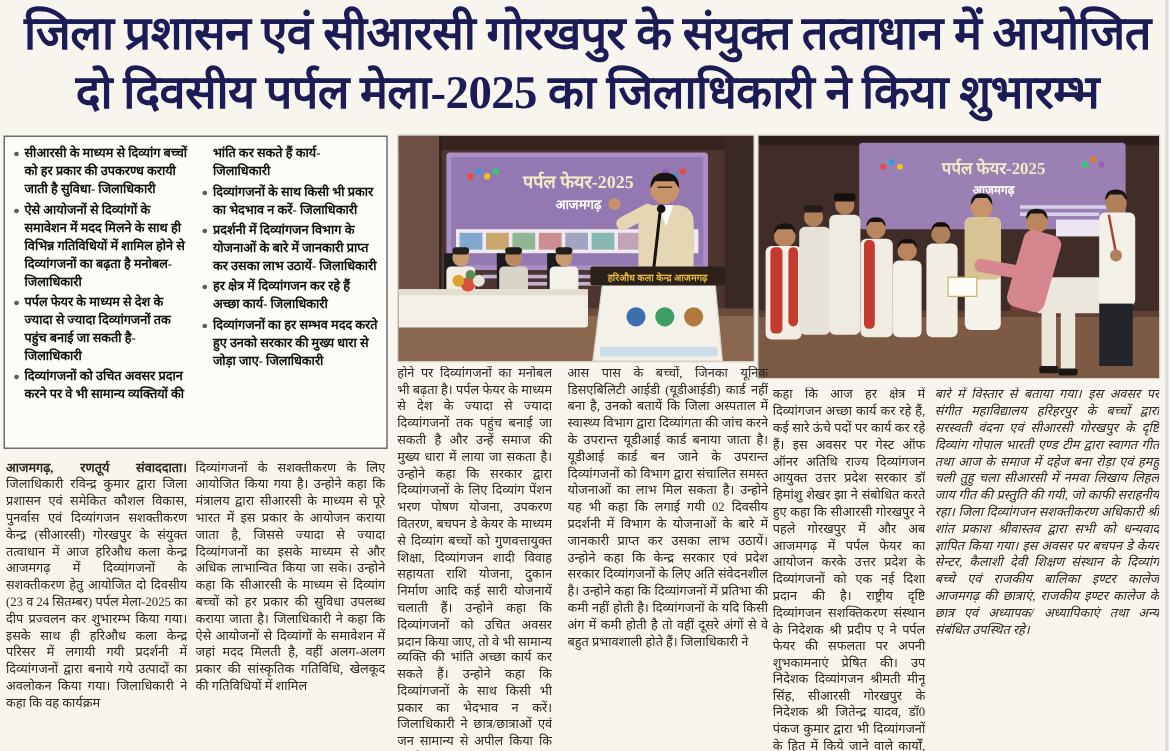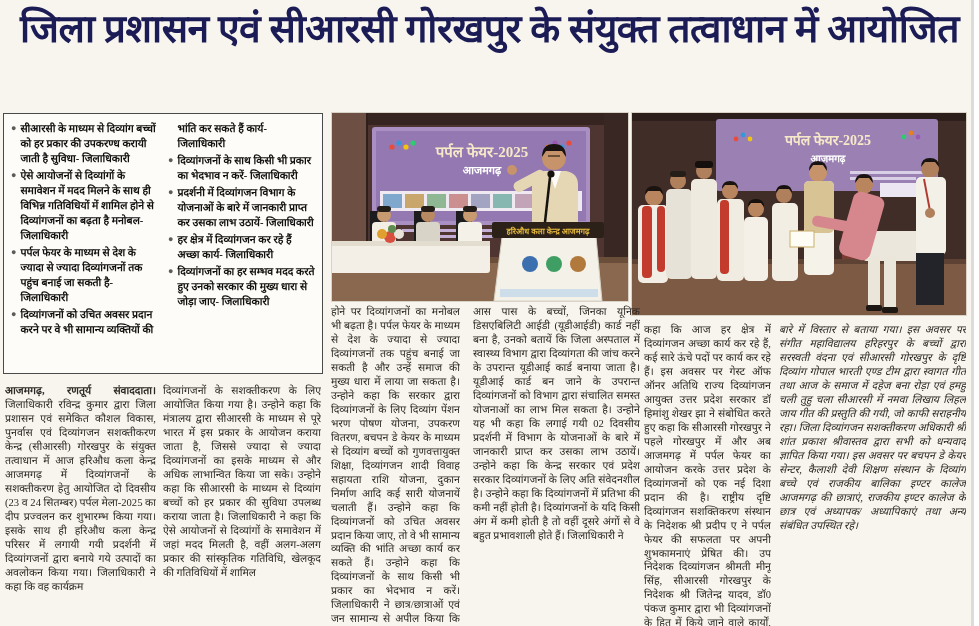--- a/index.html
+++ b/index.html
@@ -53,20 +53,21 @@
 
   
   .edge-line{left:971px;top:0;width:3px;height:626px;background:#dcdcda;}
   .edge-white{left:974px;top:0;width:5px;height:626px;background:#ffffff;}
 </style>
 </head>
 <body>
 
 <div class="abs headline" style="color:#1b1b55">
   <div class="hl">जिला प्रशासन एवं सीआरसी गोरखपुर के संयुक्त तत्वाधान में आयोजित</div>
+  <div class="hl">दो दिवसीय पर्पल मेला-2025 का जिलाधिकारी ने किया शुभारम्भ</div>
 </div>
 
 <div class="abs quote-box">
   <div class="quote-item">
       <span class="dot">●</span>
       <span>सीआरसी के माध्यम से दिव्यांग बच्चों को हर प्रकार की उपकरण्ध करायी जाती है सुविधा- जिलाधिकारी</span>
     </div>
   <div class="quote-item">
       <span class="dot">●</span>
       <span>ऐसे आयोजनों से दिव्यांगों के समावेशन में मदद मिलने के साथ ही विभिन्न गतिविधियों में शामिल होने से दिव्यांगजनों का बढ़ता है मनोबल- जिलाधिकारी</span>

